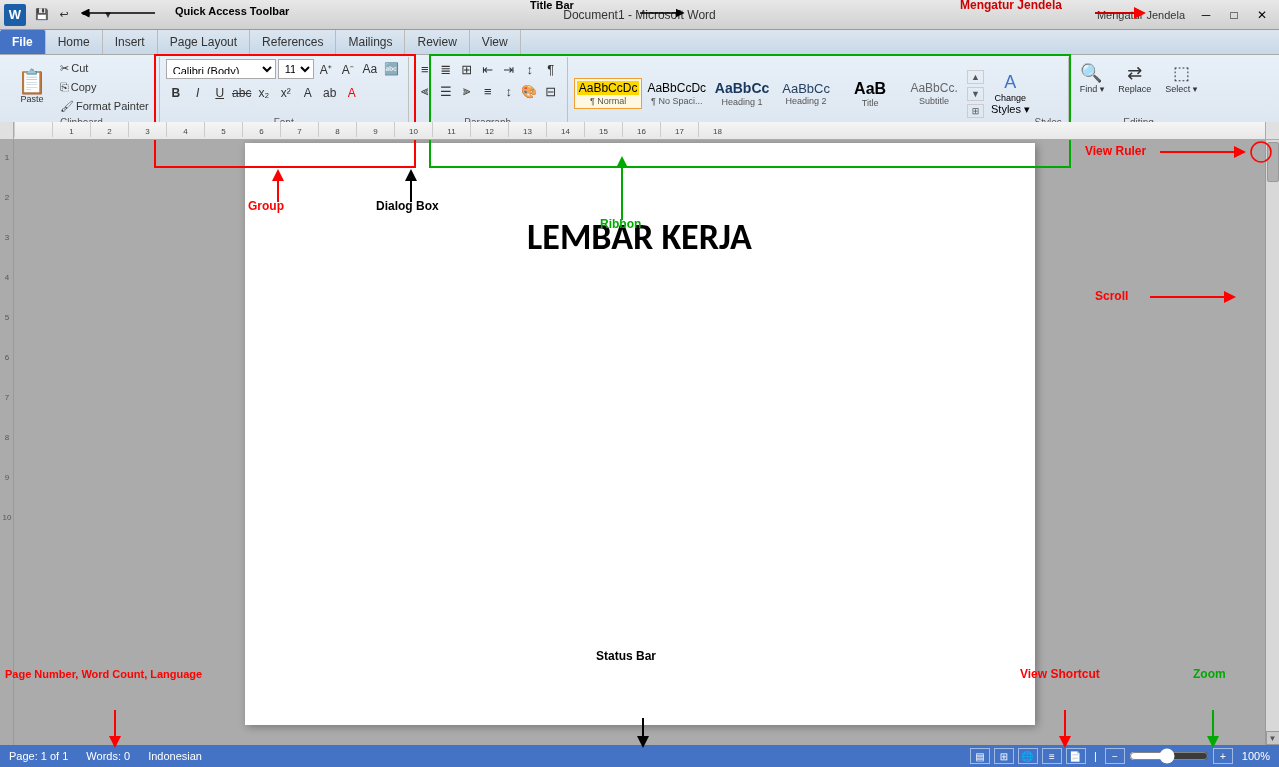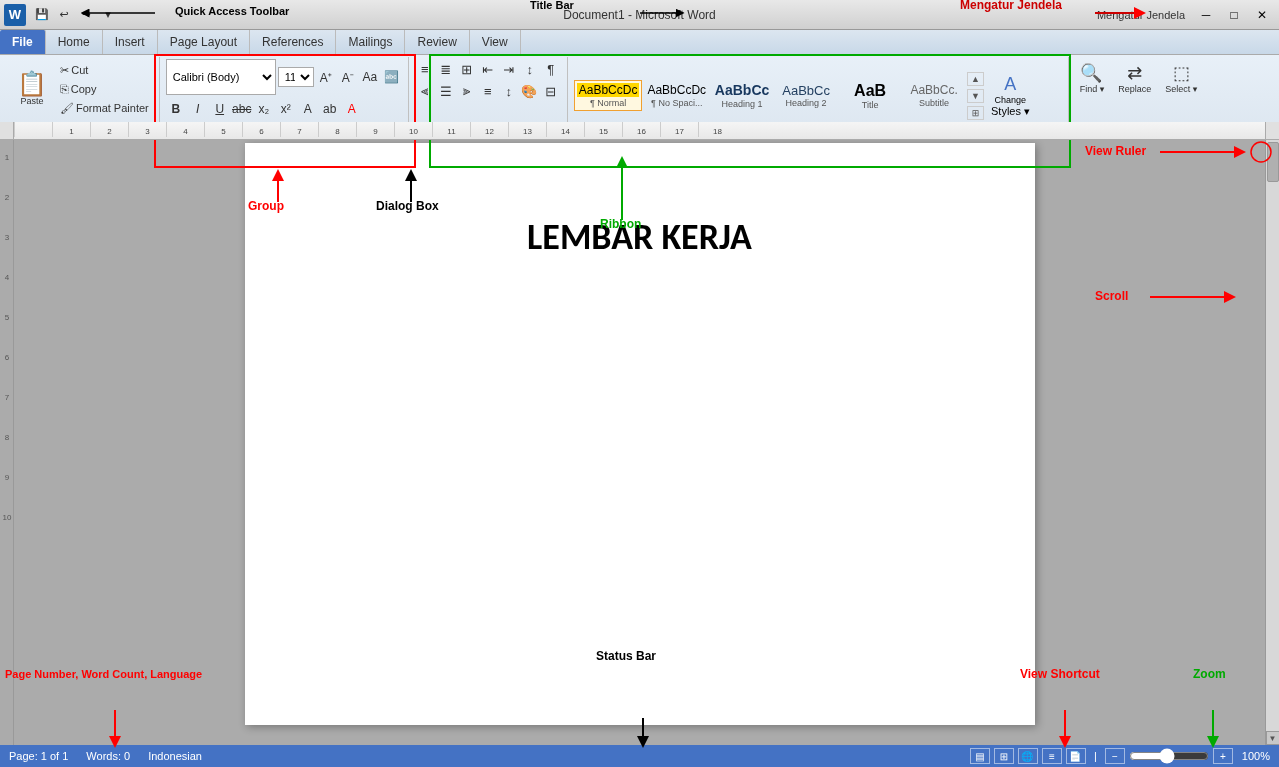--- a/index.html
+++ b/index.html
@@ -162,21 +162,21 @@
     }
 
     
     .font-group-top {
       display: flex; align-items: center; gap: 2px; margin-bottom: 2px;
     }
     .font-group-bottom {
       display: flex; align-items: center; gap: 2px;
     }
     .font-select {
-      height: 36px;
+      height: 20px;
       font-size: 11px;
       border: 1px solid #aaa;
       background: white;
       padding: 4px 2px;
       width: 110px;
     }
     .size-select {
       height: 20px;
       font-size: 11px;
       border: 1px solid #aaa;

